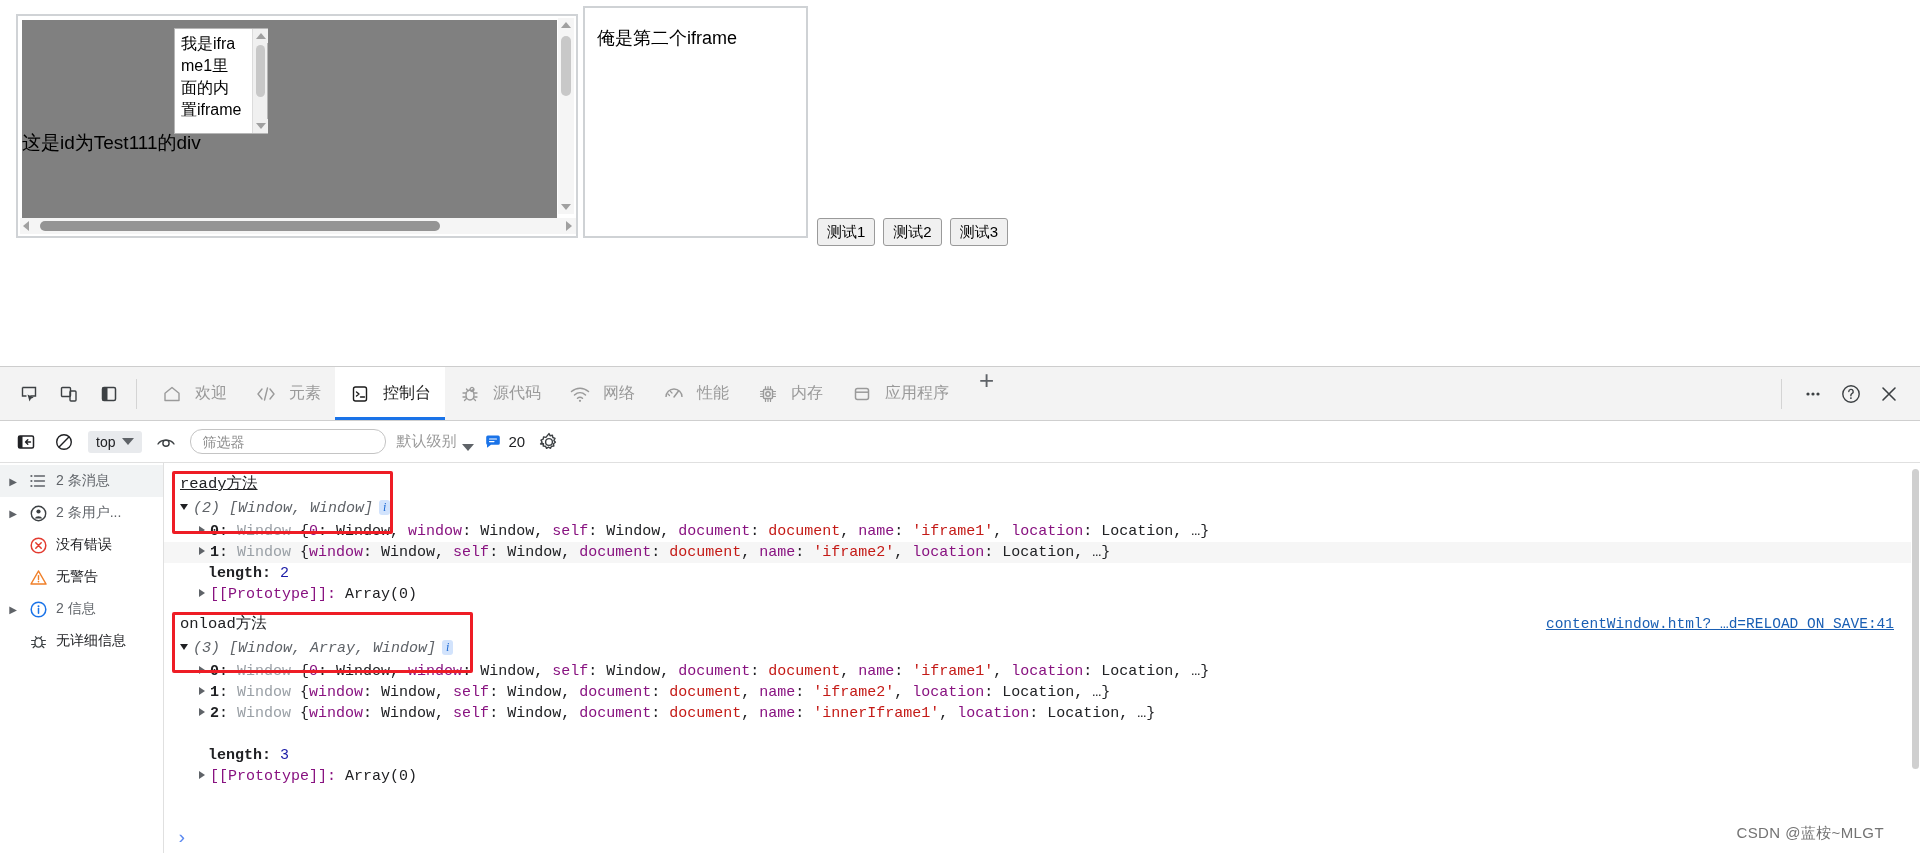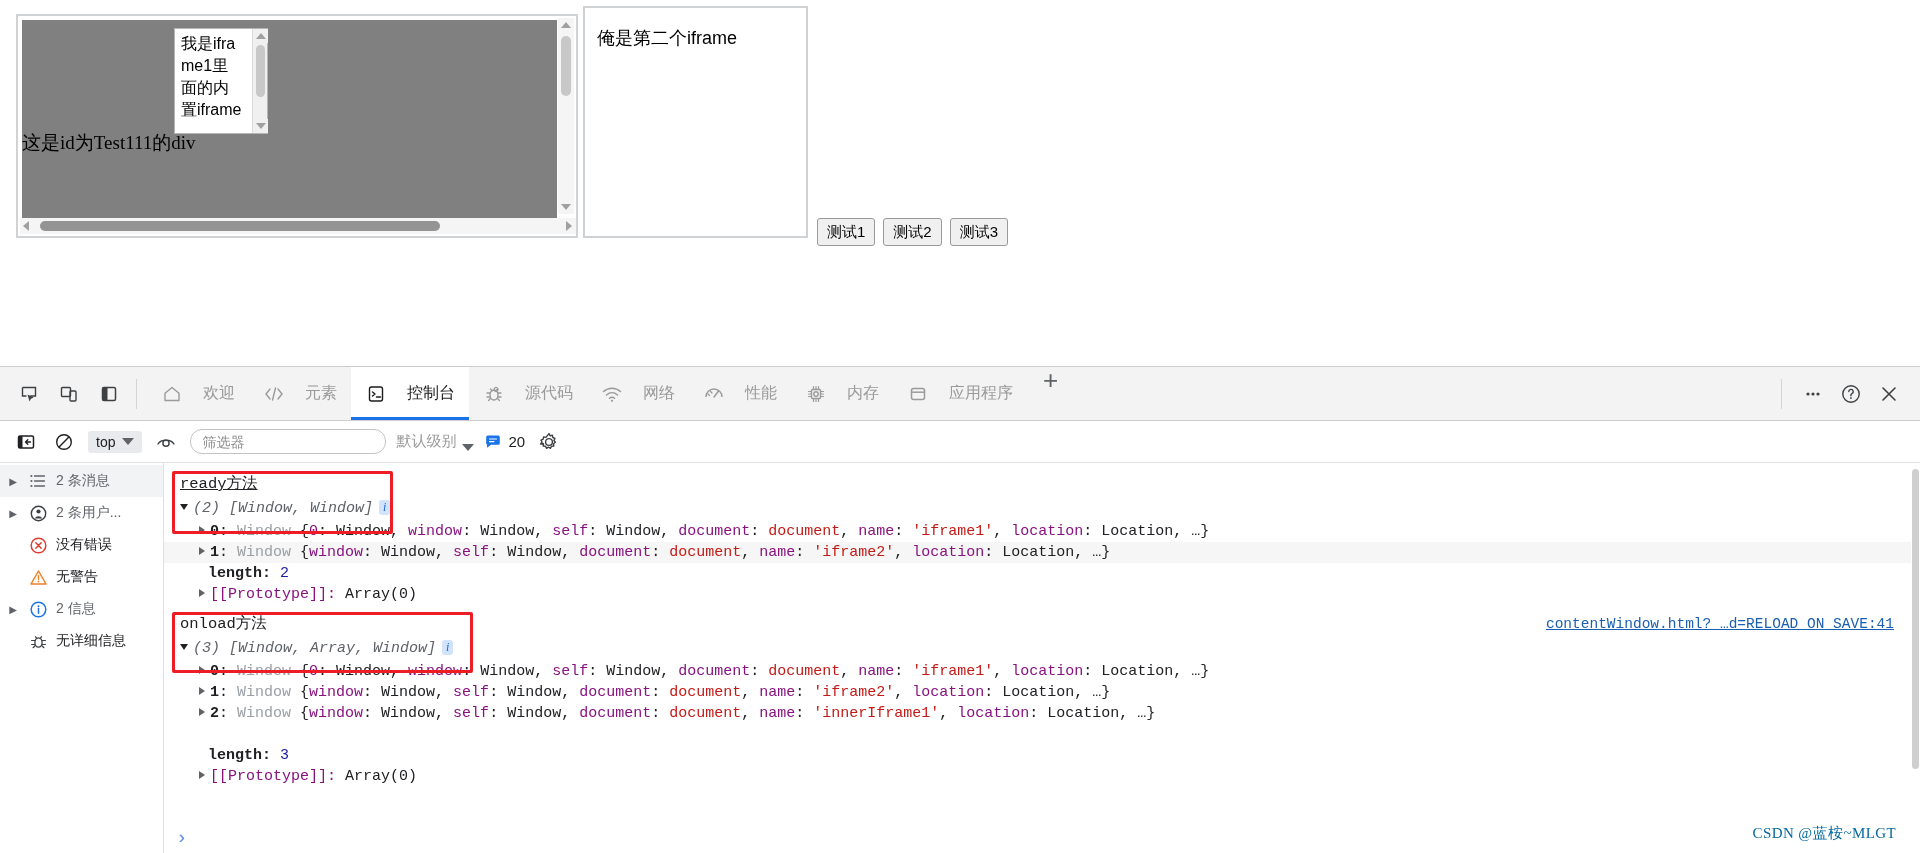--- a/index.html
+++ b/index.html
@@ -19,21 +19,21 @@
     position:absolute; left:16px; top:14px; width:562px; height:224px;
     border:2px solid #d0d3d6; background:#fff; box-sizing:border-box;
   }
   .iframe1-body {
     position:absolute; left:4px; top:4px; width:535px; height:198px;
     background:#808080; overflow:hidden;
   }
   .div-test111 {
     position:absolute; left:0px; top:110px;
     font-size:19px; color:#000; white-space:nowrap;
-    font-family:Liberation Serif, serif;
+    font-family:Liberation Sans, sans-serif;
   }
   
   .inner-iframe {
     position:absolute; left:152px; top:8px; width:94px; height:106px;
     background:#fff; border:1px solid #b6b6b6; box-sizing:border-box;
   }
   .inner-iframe-text {
     position:absolute; left:6px; top:4px; width:62px;
     font-size:16px; line-height:22px; color:#000; word-break:break-all;
     font-family:"Liberation Sans", sans-serif;
@@ -101,21 +101,21 @@
     display:flex; align-items:center;
   }
   .dt-iconset { display:flex; align-items:center; padding-left:12px; gap:6px; }
   .dt-ico-btn {
     width:34px; height:34px; display:flex; align-items:center; justify-content:center;
     border-radius:3px; cursor:default;
   }
   .dt-sep { width:1px; height:30px; background:#d4d4d4; margin:0 10px; }
   .dt-tabs { display:flex; align-items:stretch; height:53px; }
   .dt-tab {
-    display:flex; align-items:center; gap:20px; padding:0 14px;
+    display:flex; align-items:center; gap:12px; padding:0 14px;
     font-size:16px; color:#9a9a9a; position:relative; cursor:default;
     font-family:"Liberation Sans", sans-serif;
   }
   .dt-tab.active { color:#1b1b1b; background:#ffffff; }
   .dt-tab.active::after {
     content:""; position:absolute; left:0; right:0; bottom:0; height:3px; background:#1a73e8;
   }
   .dt-tab .tab-icon { display:flex; align-items:center; justify-content:center; width:22px; height:22px; }
   .dt-plus { font-size:26px; color:#5f6368; padding:0 16px; cursor:default; line-height:1; }
   .dt-right { margin-left:auto; display:flex; align-items:center; gap:4px; padding-right:14px; }
@@ -193,22 +193,22 @@
   }
   .red-box {
     position:absolute; border:3px solid #ee1c25; border-radius:2px; pointer-events:none;
   }
   .label-text { font-family:"Liberation Mono", monospace; font-size:15.5px; color:#202124; }
 
   .prompt-row { position:absolute; left:0; bottom:4px; height:26px; display:flex; align-items:center; padding-left:12px;}
   .prompt-caret { color:#5b89f0; font-size:19px; font-family:"Liberation Mono", monospace; }
 
   .watermark {
-    position:absolute; right:24px; bottom:10px; font-size:15px; color:#0369a1;
-    font-family:Liberation Serif, serif; letter-spacing:0.4px;
+    position:absolute; right:36px; bottom:10px; font-size:15px; color:#737373;
+    font-family:Liberation Sans, sans-serif; letter-spacing:0.4px;
   }
 </style>
 </head>
 <body>
 
 <div id="root">
 
   <div class="page-area">
 
     <div class="iframe1">

